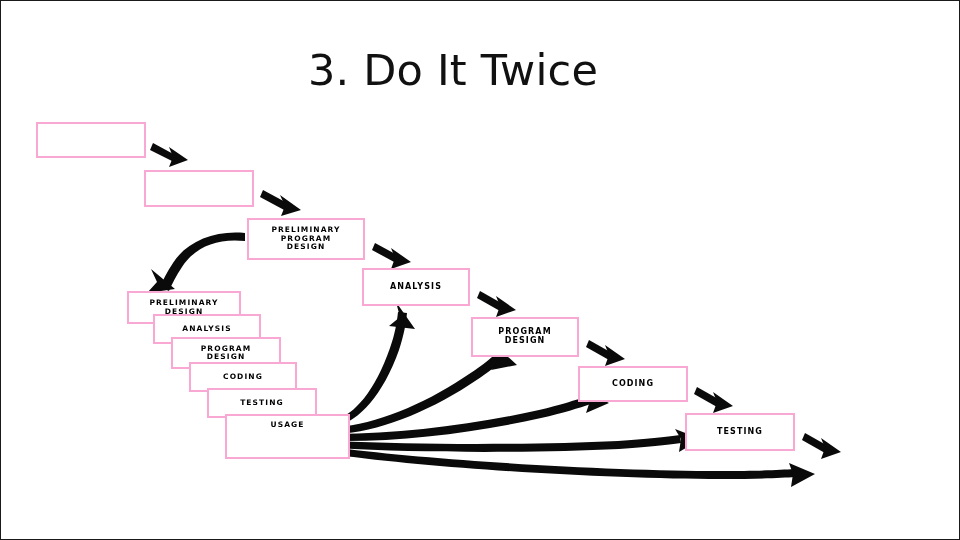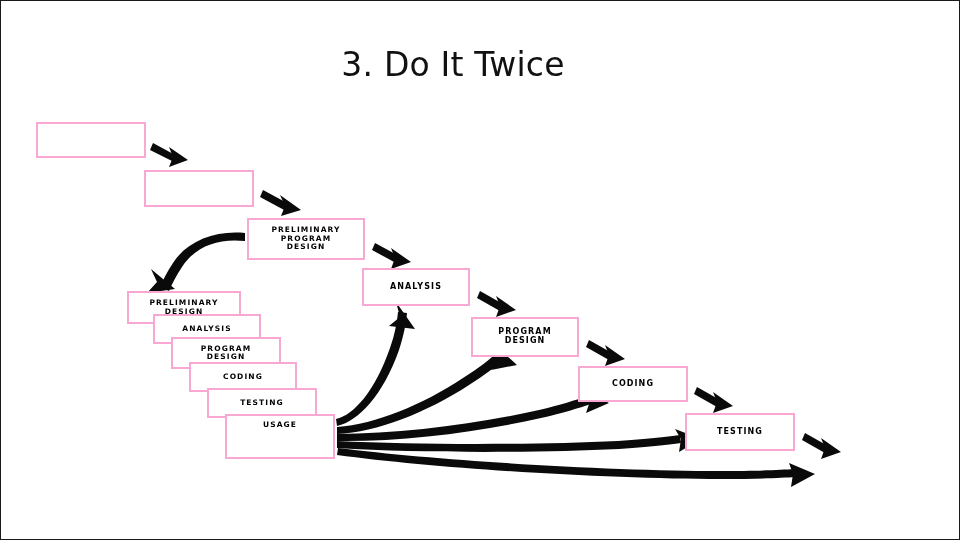--- a/index.html
+++ b/index.html
@@ -18,21 +18,21 @@
     border: 1px solid #1a1a1a;
     box-sizing: border-box;
     overflow: hidden;
   }
   #slide-title {
     position: absolute;
     left: 0;
     top: 44px;
     width: 904px;
     text-align: center;
-    font-size: 33px;
+    font-size: 43px;
     font-weight: 400;
     color: #111111;
     letter-spacing: 0.2px;
     font-family: "DejaVu Sans", sans-serif;
   }
   #diagram {
     position: absolute;
     left: 0;
     top: 0;
     width: 960px;
@@ -191,21 +191,21 @@
 
     <div class="wf-box thin" style="left:152px; top:313px; width:108px; height:30px; font-size:7.5px; z-index:7;">ANALYSIS</div>
 
     <div class="wf-box thin" style="left:170px; top:336px; width:110px; height:32px; font-size:7.5px; z-index:8;">PROGRAM
 DESIGN</div>
 
     <div class="wf-box thin" style="left:188px; top:361px; width:108px; height:30px; font-size:7.5px; z-index:9;">CODING</div>
 
     <div class="wf-box thin" style="left:206px; top:387px; width:110px; height:30px; font-size:7.5px; z-index:10;">TESTING</div>
 
-    <div class="wf-box thin" style="left:224px; top:413px; width:110px; height:45px; font-size:7.5px; z-index:11; align-items:flex-start; padding-top:5px;">USAGE</div>
+    <div class="wf-box thin" style="left:224px; top:413px; width:125px; height:45px; font-size:7.5px; z-index:11; align-items:flex-start; padding-top:5px;">USAGE</div>
 
     <div class="wf-box thin" style="left:361px; top:267px; width:108px; height:38px; font-size:8px; z-index:12;">ANALYSIS</div>
 
     <div class="wf-box thin" style="left:470px; top:316px; width:108px; height:40px; font-size:8px; z-index:12;">PROGRAM
 DESIGN</div>
 
     <div class="wf-box thin" style="left:577px; top:365px; width:110px; height:36px; font-size:8px; z-index:12;">CODING</div>
 
     <div class="wf-box thin" style="left:684px; top:412px; width:110px; height:38px; font-size:8px; z-index:12;">TESTING</div>
 

